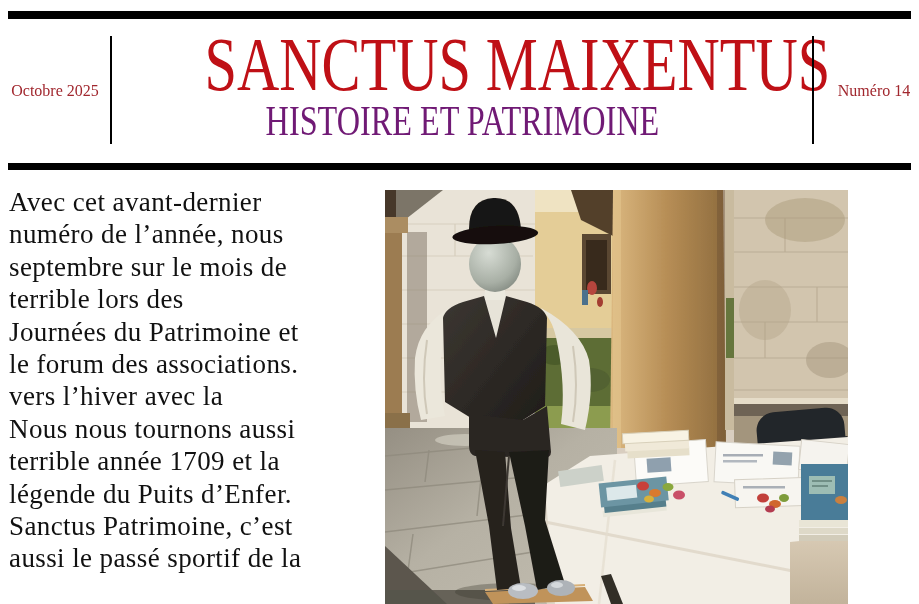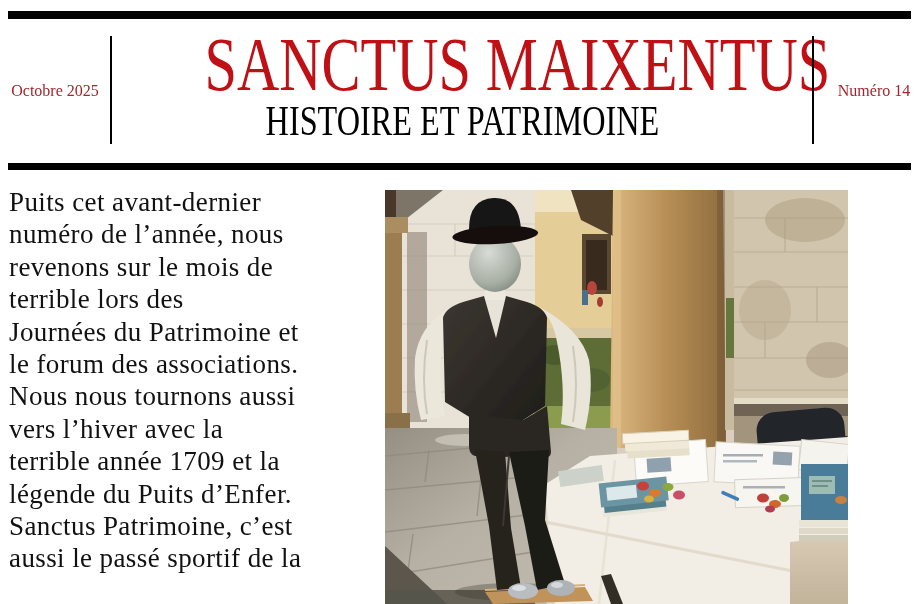--- a/index.html
+++ b/index.html
@@ -37,40 +37,40 @@
   <div id="bar-top" class="bar"></div>
 
   <div id="date-cell" class="side-cell" style="color:#a1272e;">Octobre 2025</div>
 
   <div id="vrule-left" class="vrule"></div>
 
   <div id="mast-center">
     <div id="mast-title" style="color:#bf1016;">
       <span>SANCTUS MAIXENTUS</span>
     </div>
-    <div id="mast-subtitle" style="color:#000000;">
+    <div id="mast-subtitle" style="color:#701a75;">
       <span>HISTOIRE ET PATRIMOINE</span>
     </div>
   </div>
 
   <div id="vrule-right" class="vrule"></div>
 
   <div id="num-cell" class="side-cell" style="color:#a1272e;">Numéro 14</div>
 
   <div id="bar-mid" class="bar"></div>
 
   <div id="edito">
-    <div>Puits cet avant-dernier</div>
+    <div>Avec cet avant-dernier</div>
     <div>numéro de l’année, nous</div>
-    <div>revenons sur le mois de</div>
+    <div>septembre sur le mois de</div>
     <div>terrible lors des</div>
     <div>Journées du Patrimoine et</div>
     <div>le forum des associations.</div>
+    <div>vers l’hiver avec la</div>
     <div>Nous nous tournons aussi</div>
-    <div>vers l’hiver avec la</div>
     <div>terrible année 1709 et la</div>
     <div>légende du Puits d’Enfer.</div>
     <div>Sanctus Patrimoine, c’est</div>
     <div>aussi le passé sportif de la</div>
   </div>
 
   <div id="photo-frame" role="img" aria-label="Mannequin en chapeau melon, gilet noir et chemise blanche devant une table de documents dans la galerie d’un cloître">
     <svg width="463" height="414" viewBox="0 0 463 414" xmlns="http://www.w3.org/2000/svg">
       <defs>
         <filter id="soft" x="-2%" y="-2%" width="104%" height="104%">

